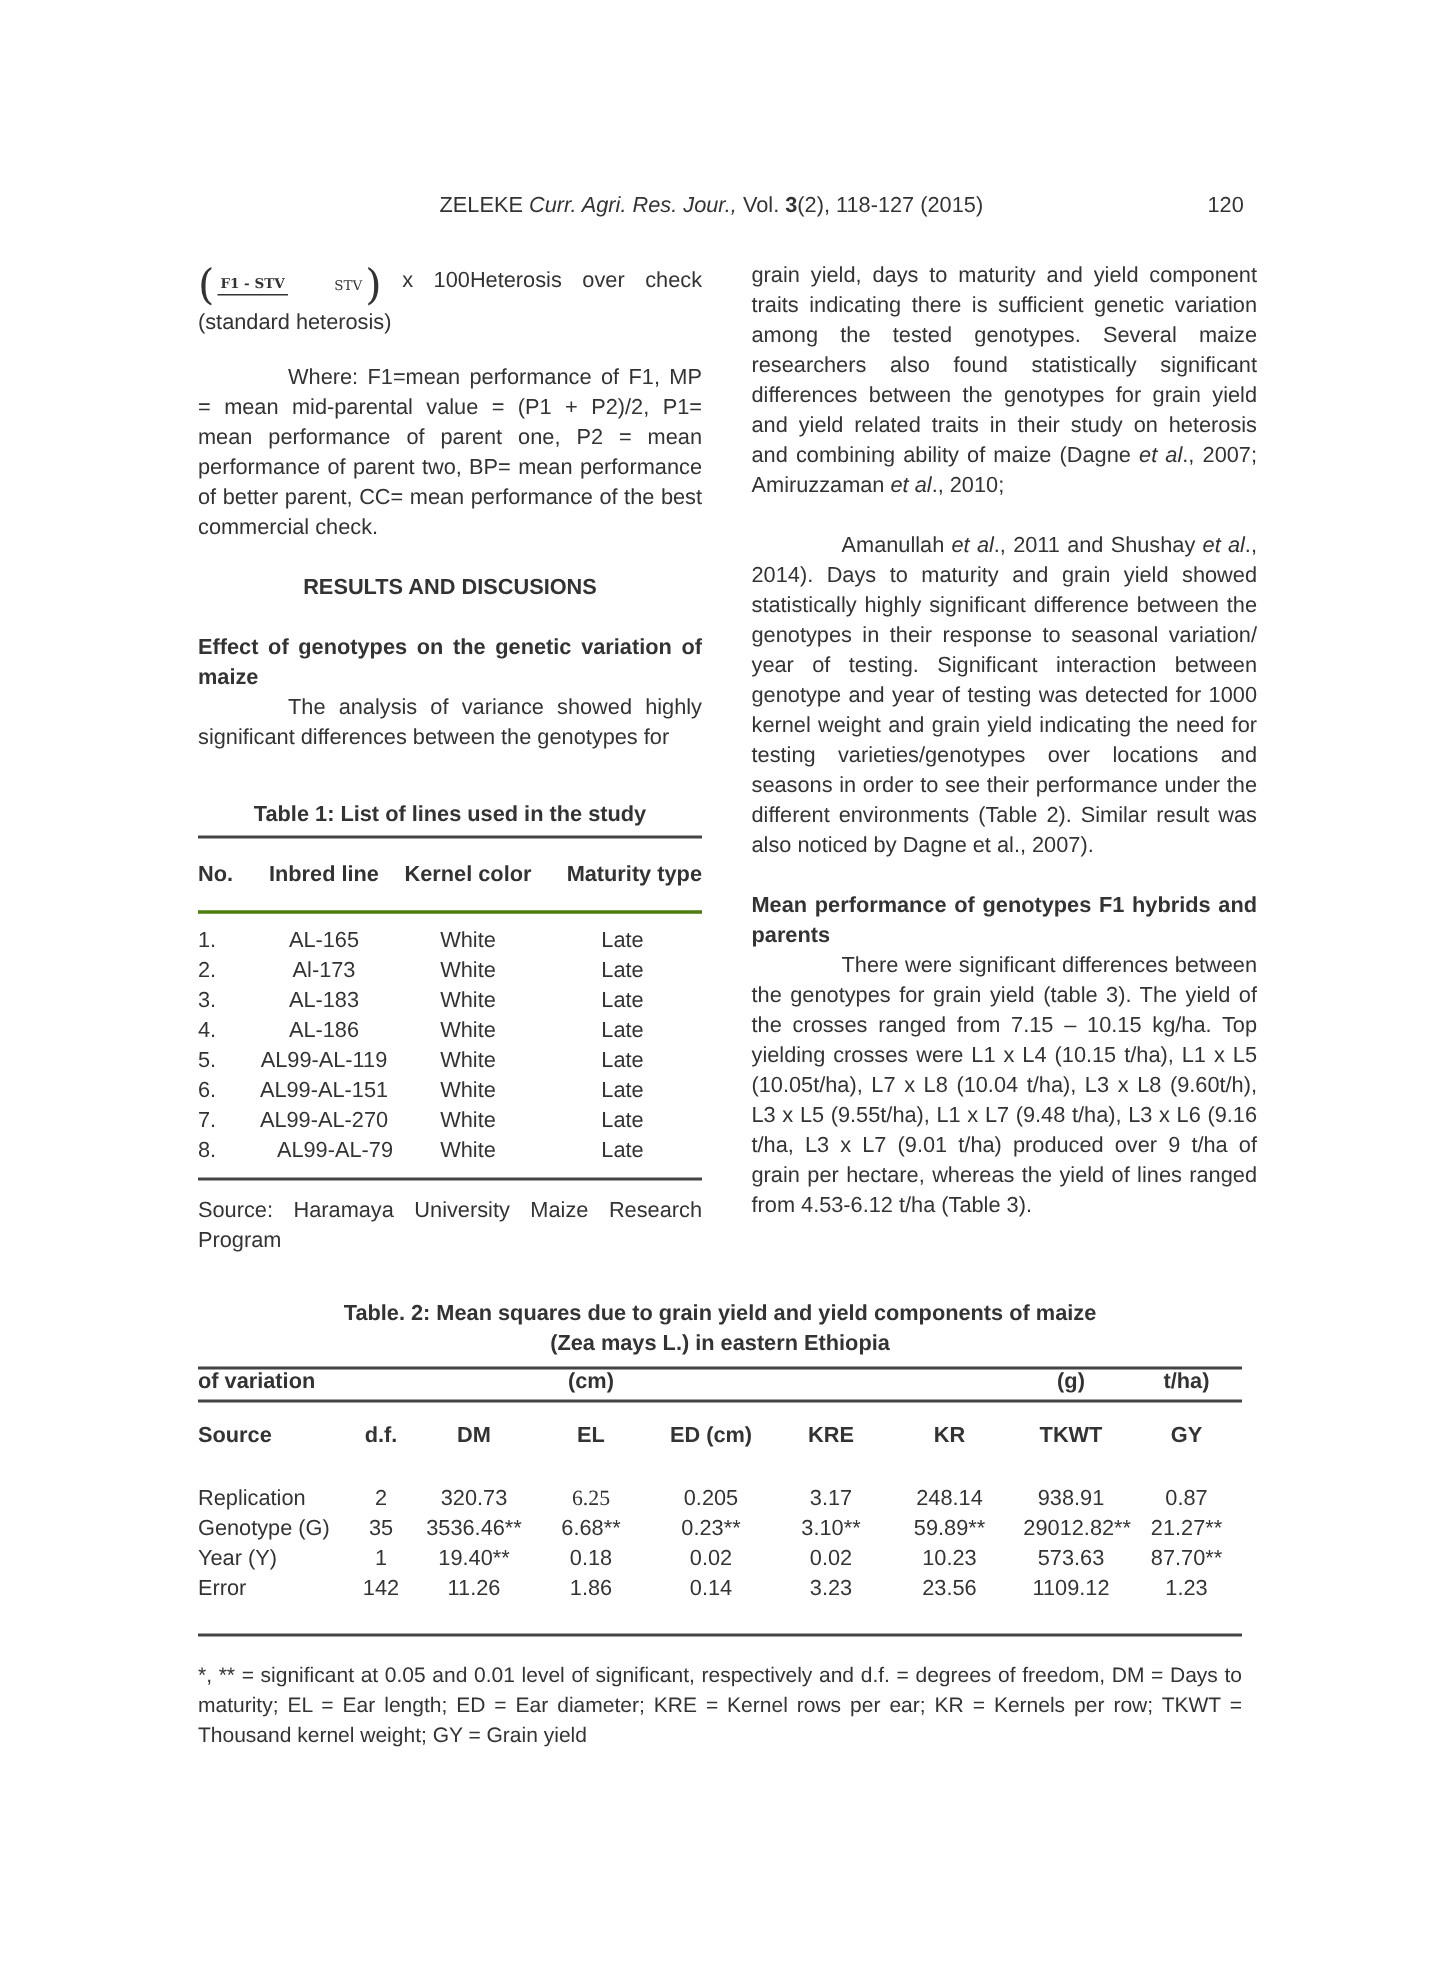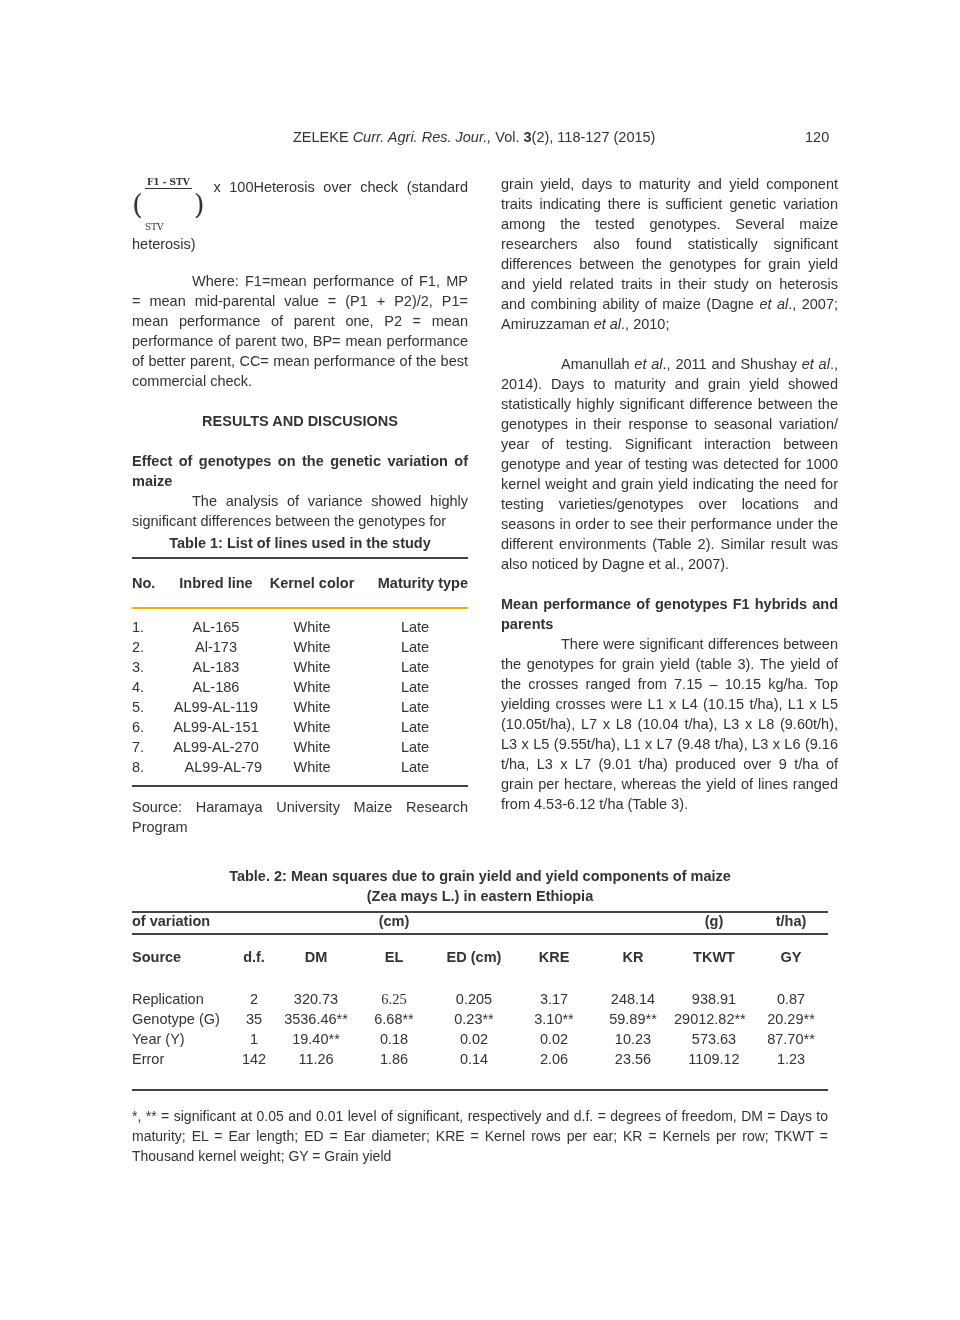--- a/index.html
+++ b/index.html
@@ -11,21 +11,21 @@
   .col { font-size:14.5px; line-height:20px; text-align:justify; }
   .left { left:132px; width:336px; }
   .right { left:501px; width:337px; }
   p { margin:0; }
   .indent { text-indent:60px; }
   .bold { font-weight:bold; }
   .center { text-align:center; }
   i { font-style:italic; }
   .formula { display:inline-flex; align-items:center; font-family:"DejaVu Serif", serif; font-size:9px; vertical-align:top; }
   .formula .paren { font-size:28px; font-family:"DejaVu Serif", serif; line-height:28px; font-weight:normal; color:#333; }
-  .frac { display:inline-flex; flex-direction:column; align-items:flex-start; margin:0 2px;gap:31px; }
+  .frac { display:inline-flex; flex-direction:row; align-items:flex-end; margin:0 2px;gap:31px; }
   .frac .num { border-bottom:1px solid #333; padding:0 2px; font-weight:bold; line-height:12px; }
   .frac .den { line-height:12px; padding-top:1px; }
   table { border-collapse:collapse; }
   .t1 { width:336px; font-size:14.5px; }
   .t1 td, .t1 th { padding:0; height:20px; }
   .t1 th { font-weight:bold; text-align:left; height:48px; }
   .rule { border-top:2px solid #444; }
   .t2 { position:absolute; left:132px; top:911px; width:696px; font-size:14.5px; }
   .t2 th { font-weight:bold; height:20px; padding:0; vertical-align:top; }
   .t2 td { height:20px; padding:0; }
@@ -53,21 +53,21 @@
   <p class="indent" style="margin-top:16px;">Where: F1=mean performance of F1, MP = mean mid-parental value = (P1 + P2)/2, P1= mean performance of parent one, P2 = mean performance of parent two, BP= mean performance of better parent, CC= mean performance of the best commercial check.</p>
   <p class="bold center" style="margin-top:20px;">RESULTS AND DISCUSIONS</p>
   <p class="bold" style="margin-top:20px;">Effect of genotypes on the genetic variation of maize</p>
   <p class="indent">The analysis of variance showed highly significant differences between the genotypes for</p>
 </div>
 
 <div class="abs left" style="top:533px; font-size:14.5px;">
   <div class="bold center" style="height:24px; line-height:20px;">Table 1: List of lines used in the study</div>
   <table class="t1 rule">
     <thead>
-      <tr style="border-bottom:2px solid #eab308;">
+      <tr style="border-bottom:2px solid #4d7c0f;">
         <th style="width:38px;">No.</th>
         <th style="width:92px; text-align:center;">Inbred line</th>
         <th style="width:100px; text-align:center;">Kernel color</th>
         <th style="text-align:right;">Maturity type</th>
       </tr>
     </thead>
     <tbody id="t1body">
         <tr style="height: 28px;">
           <td style="text-align: left; padding-top: 8px;">1.</td>
           <td style="text-align: center; padding-top: 8px;">AL-165</td>
@@ -174,41 +174,41 @@
         <td style="text-align: center;">0.87</td>
       </tr>
       <tr>
         <td style="text-align: left;">Genotype (G)</td>
         <td style="text-align: center;">35</td>
         <td style="text-align: center;">3536.46**</td>
         <td style="text-align: center;">6.68**</td>
         <td style="text-align: center;">0.23**</td>
         <td style="text-align: center;">3.10**</td>
         <td style="text-align: center;">59.89**</td>
-        <td style="text-align: left;">29012.82**</td>
-        <td style="text-align: center;">20.29**</td>
+        <td style="text-align: right;">29012.82**</td>
+        <td style="text-align: center;">21.27**</td>
       </tr>
       <tr>
         <td style="text-align: left;">Year (Y)</td>
         <td style="text-align: center;">1</td>
         <td style="text-align: center;">19.40**</td>
         <td style="text-align: center;">0.18</td>
         <td style="text-align: center;">0.02</td>
         <td style="text-align: center;">0.02</td>
         <td style="text-align: center;">10.23</td>
         <td style="text-align: center;">573.63</td>
         <td style="text-align: center;">87.70**</td>
       </tr>
       <tr>
         <td style="text-align: left;">Error</td>
         <td style="text-align: center;">142</td>
         <td style="text-align: center;">11.26</td>
         <td style="text-align: center;">1.86</td>
         <td style="text-align: center;">0.14</td>
-        <td style="text-align: center;">2.06</td>
+        <td style="text-align: center;">3.23</td>
         <td style="text-align: center;">23.56</td>
         <td style="text-align: center;">1109.12</td>
         <td style="text-align: center;">1.23</td>
       </tr>
     </tbody>
   <tfoot>
     <tr style="height:8px; border-bottom:2px solid #444;">
         <td colspan="9"></td>
       </tr>
   </tfoot>

